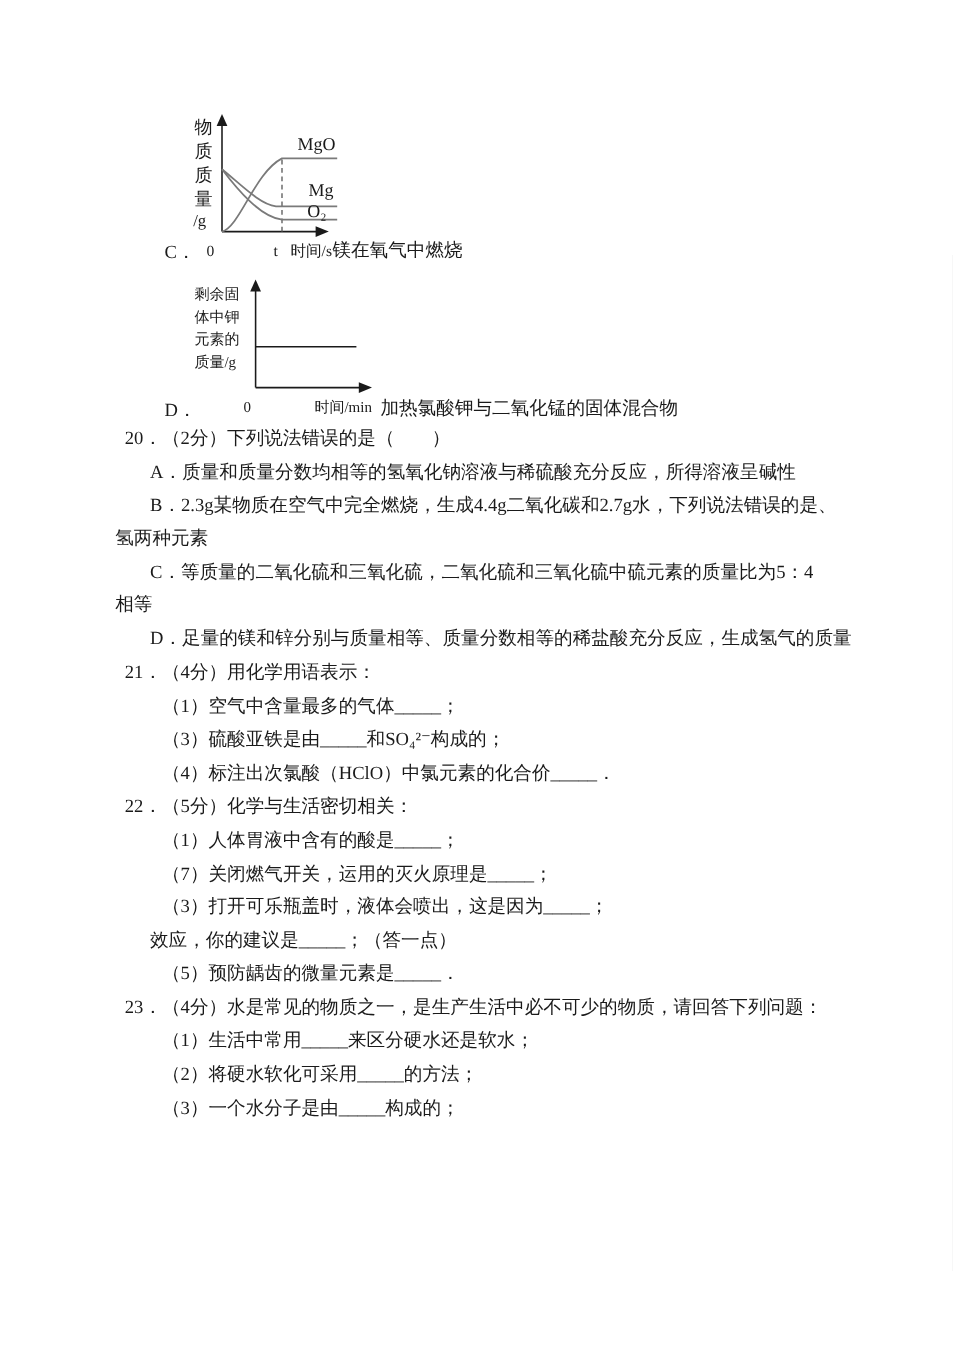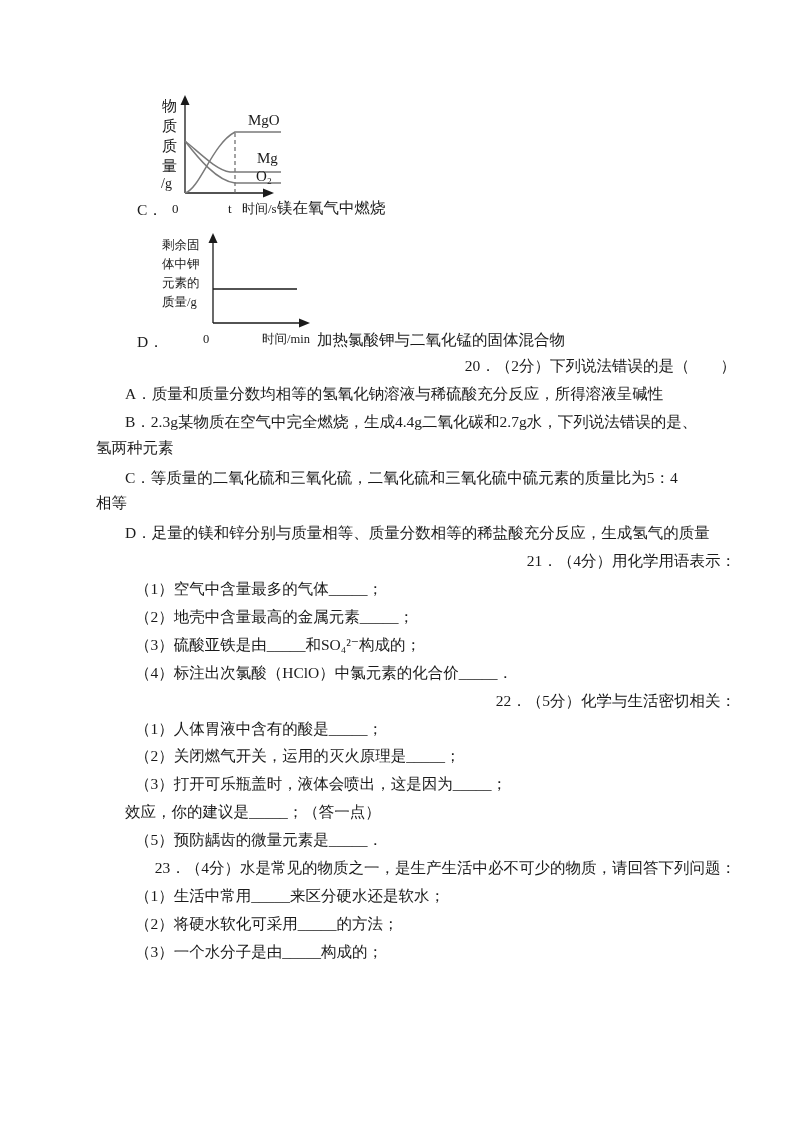--- a/index.html
+++ b/index.html
@@ -5,21 +5,21 @@
   html,body{margin:0;padding:0;background:#e8e8e8;}
   .page{
     position:relative;width:794px;height:1123px;background:#ffffff;
     font-family:"Liberation Serif","DejaVu Serif",serif;color:#1a1a1a;
     overflow:hidden;margin:0 auto;
   }
   .abs{position:absolute;}
   .cap{position:absolute;font-size:15.5px;color:#1a1a1a;white-space:nowrap;}
   .text-block{position:absolute;left:96px;top:352px;width:640px;}
   .line{height:27.9px;line-height:27.9px;font-size:15.5px;white-space:nowrap;}
-  .q{padding-left:8px;text-align:right;}
+  .q{padding-left:8px;}
   .opt{padding-left:29px;}
   .sub{padding-left:39px;}
   .cont{padding-left:0;font-family:Liberation Mono, monospace;}
   .cont2{padding-left:29px;}
   .heading{padding-left:4px;font-weight:bold;}
   svg text{fill:#1a1a1a;font-family:"Liberation Serif","DejaVu Serif",serif;}
   svg .curve{stroke:#7a7a7a;stroke-width:1.5;fill:none;}
   svg .axis{stroke:#1a1a1a;stroke-width:1.3;fill:none;}
   svg .dash{stroke:#666666;stroke-width:1.2;fill:none;stroke-dasharray:4 3;}
 </style>
@@ -86,26 +86,25 @@
   <div class="text-block">
     <div class="line q">20．（2分）下列说法错误的是（　　）</div>
     <div class="line opt">A．质量和质量分数均相等的氢氧化钠溶液与稀硫酸充分反应，所得溶液呈碱性</div>
     <div class="line opt">B．2.3g某物质在空气中完全燃烧，生成4.4g二氧化碳和2.7g水，下列说法错误的是、</div>
     <div class="line cont">氢两种元素</div>
     <div class="line opt">C．等质量的二氧化硫和三氧化硫，二氧化硫和三氧化硫中硫元素的质量比为5：4</div>
     <div class="line cont">相等</div>
     <div class="line opt">D．足量的镁和锌分别与质量相等、质量分数相等的稀盐酸充分反应，生成氢气的质量</div>
     <div class="line q">21．（4分）用化学用语表示：</div>
     <div class="line sub">（1）空气中含量最多的气体_____；</div>
-    <div class="line sub">（2）地壳中含量最高的金属元素_____；</div>
     <div class="line sub">（3）硫酸亚铁是由_____和SO₄²⁻构成的；</div>
     <div class="line sub">（4）标注出次氯酸（HClO）中氯元素的化合价_____．</div>
     <div class="line q">22．（5分）化学与生活密切相关：</div>
     <div class="line sub">（1）人体胃液中含有的酸是_____；</div>
-    <div class="line sub">（2）关闭燃气开关，运用的灭火原理是_____；</div>
+    <div class="line sub">（7）关闭燃气开关，运用的灭火原理是_____；</div>
     <div class="line sub">（3）打开可乐瓶盖时，液体会喷出，这是因为_____；</div>
     <div class="line cont2">效应，你的建议是_____；（答一点）</div>
     <div class="line sub">（5）预防龋齿的微量元素是_____．</div>
     <div class="line q">23．（4分）水是常见的物质之一，是生产生活中必不可少的物质，请回答下列问题：</div>
     <div class="line sub">（1）生活中常用_____来区分硬水还是软水；</div>
     <div class="line sub">（2）将硬水软化可采用_____的方法；</div>
     <div class="line sub">（3）一个水分子是由_____构成的；</div>
   </div>
 
 </div>

